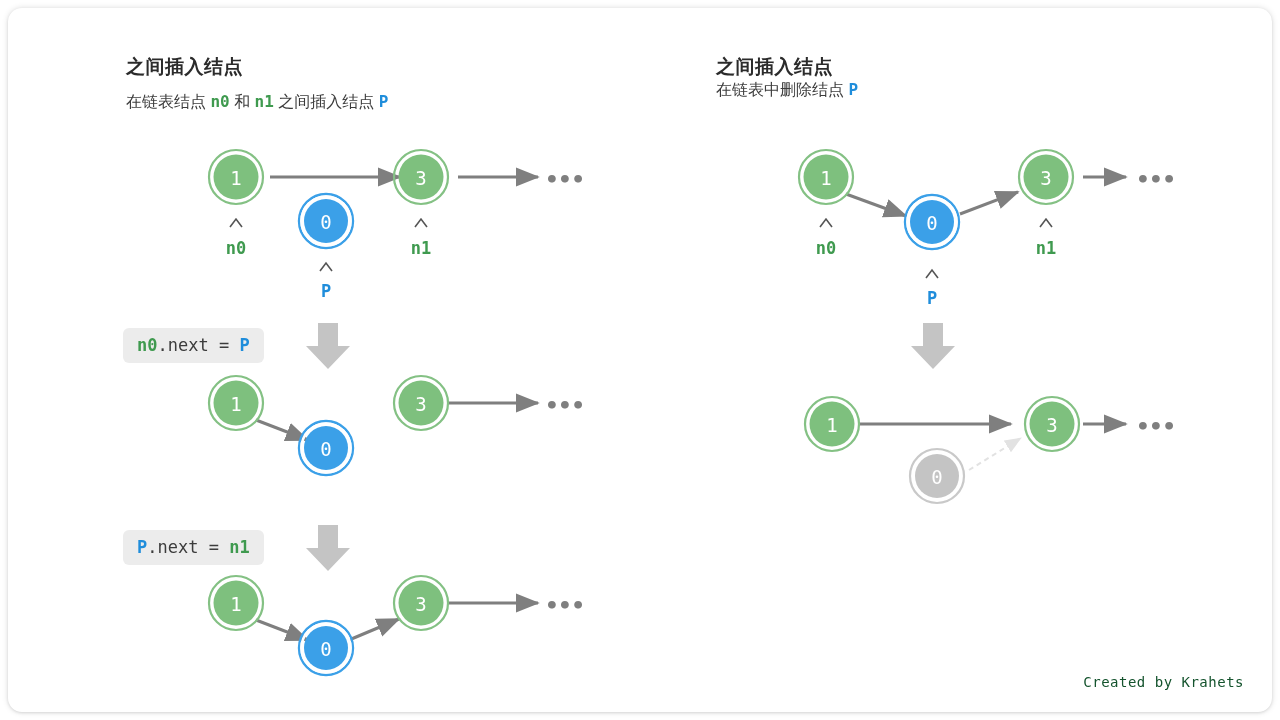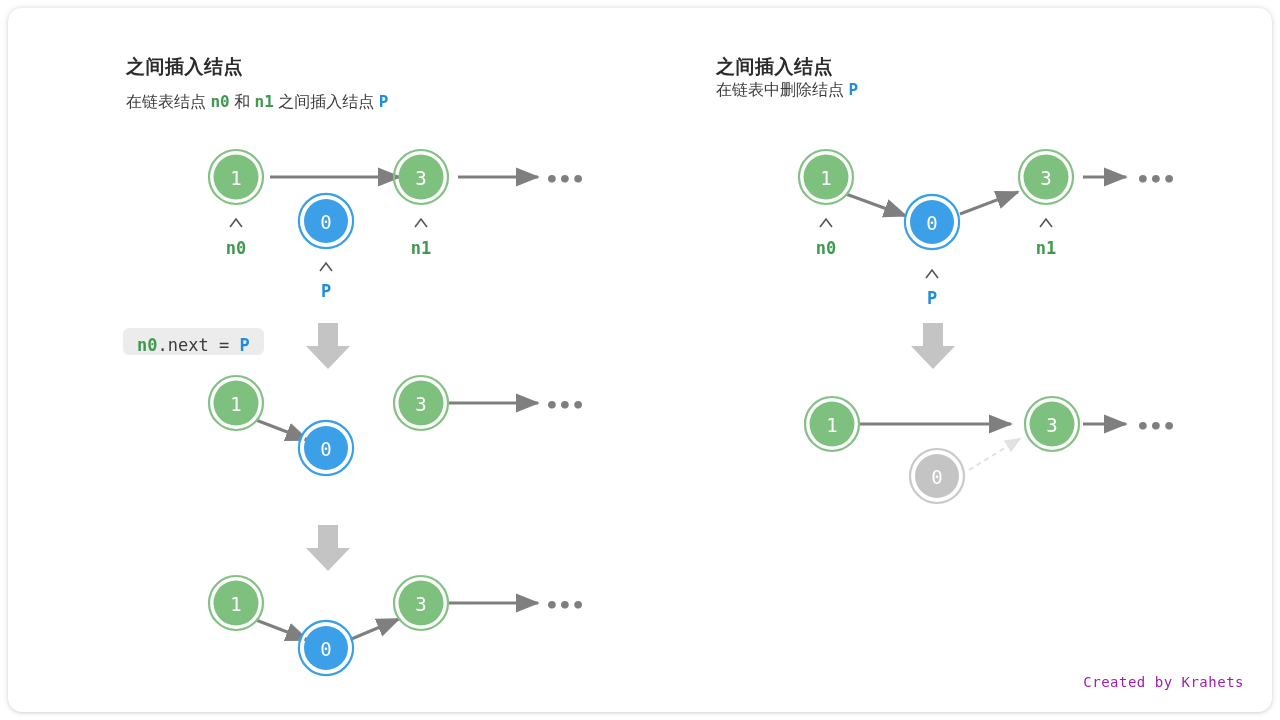--- a/index.html
+++ b/index.html
@@ -40,35 +40,35 @@
   .mono {
     font-family: "DejaVu Sans Mono", "Liberation Mono", monospace;
     font-weight: bold;
   }
   .g { color: #3f9a4f; }
   .b { color: #1f8ddb; }
   .codebox {
     position: absolute;
     background: #ececec;
     border-radius: 6px;
-    padding: 7px 14px 0 14px;
+    padding: 7px 14px 8px 14px;
     font-family: "DejaVu Sans Mono", "Liberation Mono", monospace;
     font-size: 17px;
     color: #3c3c3c;
     white-space: nowrap;
     line-height: 1.2;
   }
   .codebox .g, .codebox .b { font-weight: bold; }
   .credit {
     position: absolute;
     right: 28px;
     bottom: 22px;
     font-family: "DejaVu Sans Mono", "Liberation Mono", monospace;
     font-size: 14px;
-    color: #a21caf;
+    color: #14532d;
     letter-spacing: 0.5px;
   }
   svg { position: absolute; left: 0; top: 0; overflow: visible; }
   .nodeval {
     font-family: "DejaVu Sans Mono", "Liberation Mono", monospace;
     font-size: 19px;
     fill: #ffffff;
     text-anchor: middle;
     dominant-baseline: central;
   }
@@ -90,20 +90,21 @@
 </style>
 </head>
 <body>
 
 <div id="card">
 
   <div class="panel-title" style="left:118px; top:46px;">之间插入结点</div>
   <div class="panel-sub" style="left:118px; top:84px;" id="sub-insert"><span>在链表结点 </span><span class="mono g">n0</span><span> 和 </span><span class="mono g">n1</span><span> 之间插入结点 </span><span class="mono b">P</span></div>
 
   <div class="codebox" style="left:115px; top:320px;" id="code-ins-1"><span class="g">n0</span><span>.next = </span><span class="b">P</span></div>
+  <div class="codebox" style="left:115px; top:522px;" id="code-ins-2"><span class="b">P</span><span>.next = </span><span class="g">n1</span></div>
 
   <div class="panel-title" style="left:708px; top:46px;">之间插入结点</div>
   <div class="panel-sub" style="left:708px; top:72px;" id="sub-delete"><span>在链表中删除结点 </span><span class="mono b">P</span></div>
 
 
   <svg width="1264" height="704">
     <defs>
       <marker id="ah" markerWidth="9" markerHeight="9" refX="7.4" refY="3.2" orient="auto" markerUnits="strokeWidth">
         <path d="M0,0 L8,3.2 L0,6.4 Z" fill="#7f7f7f"></path>
       </marker>

